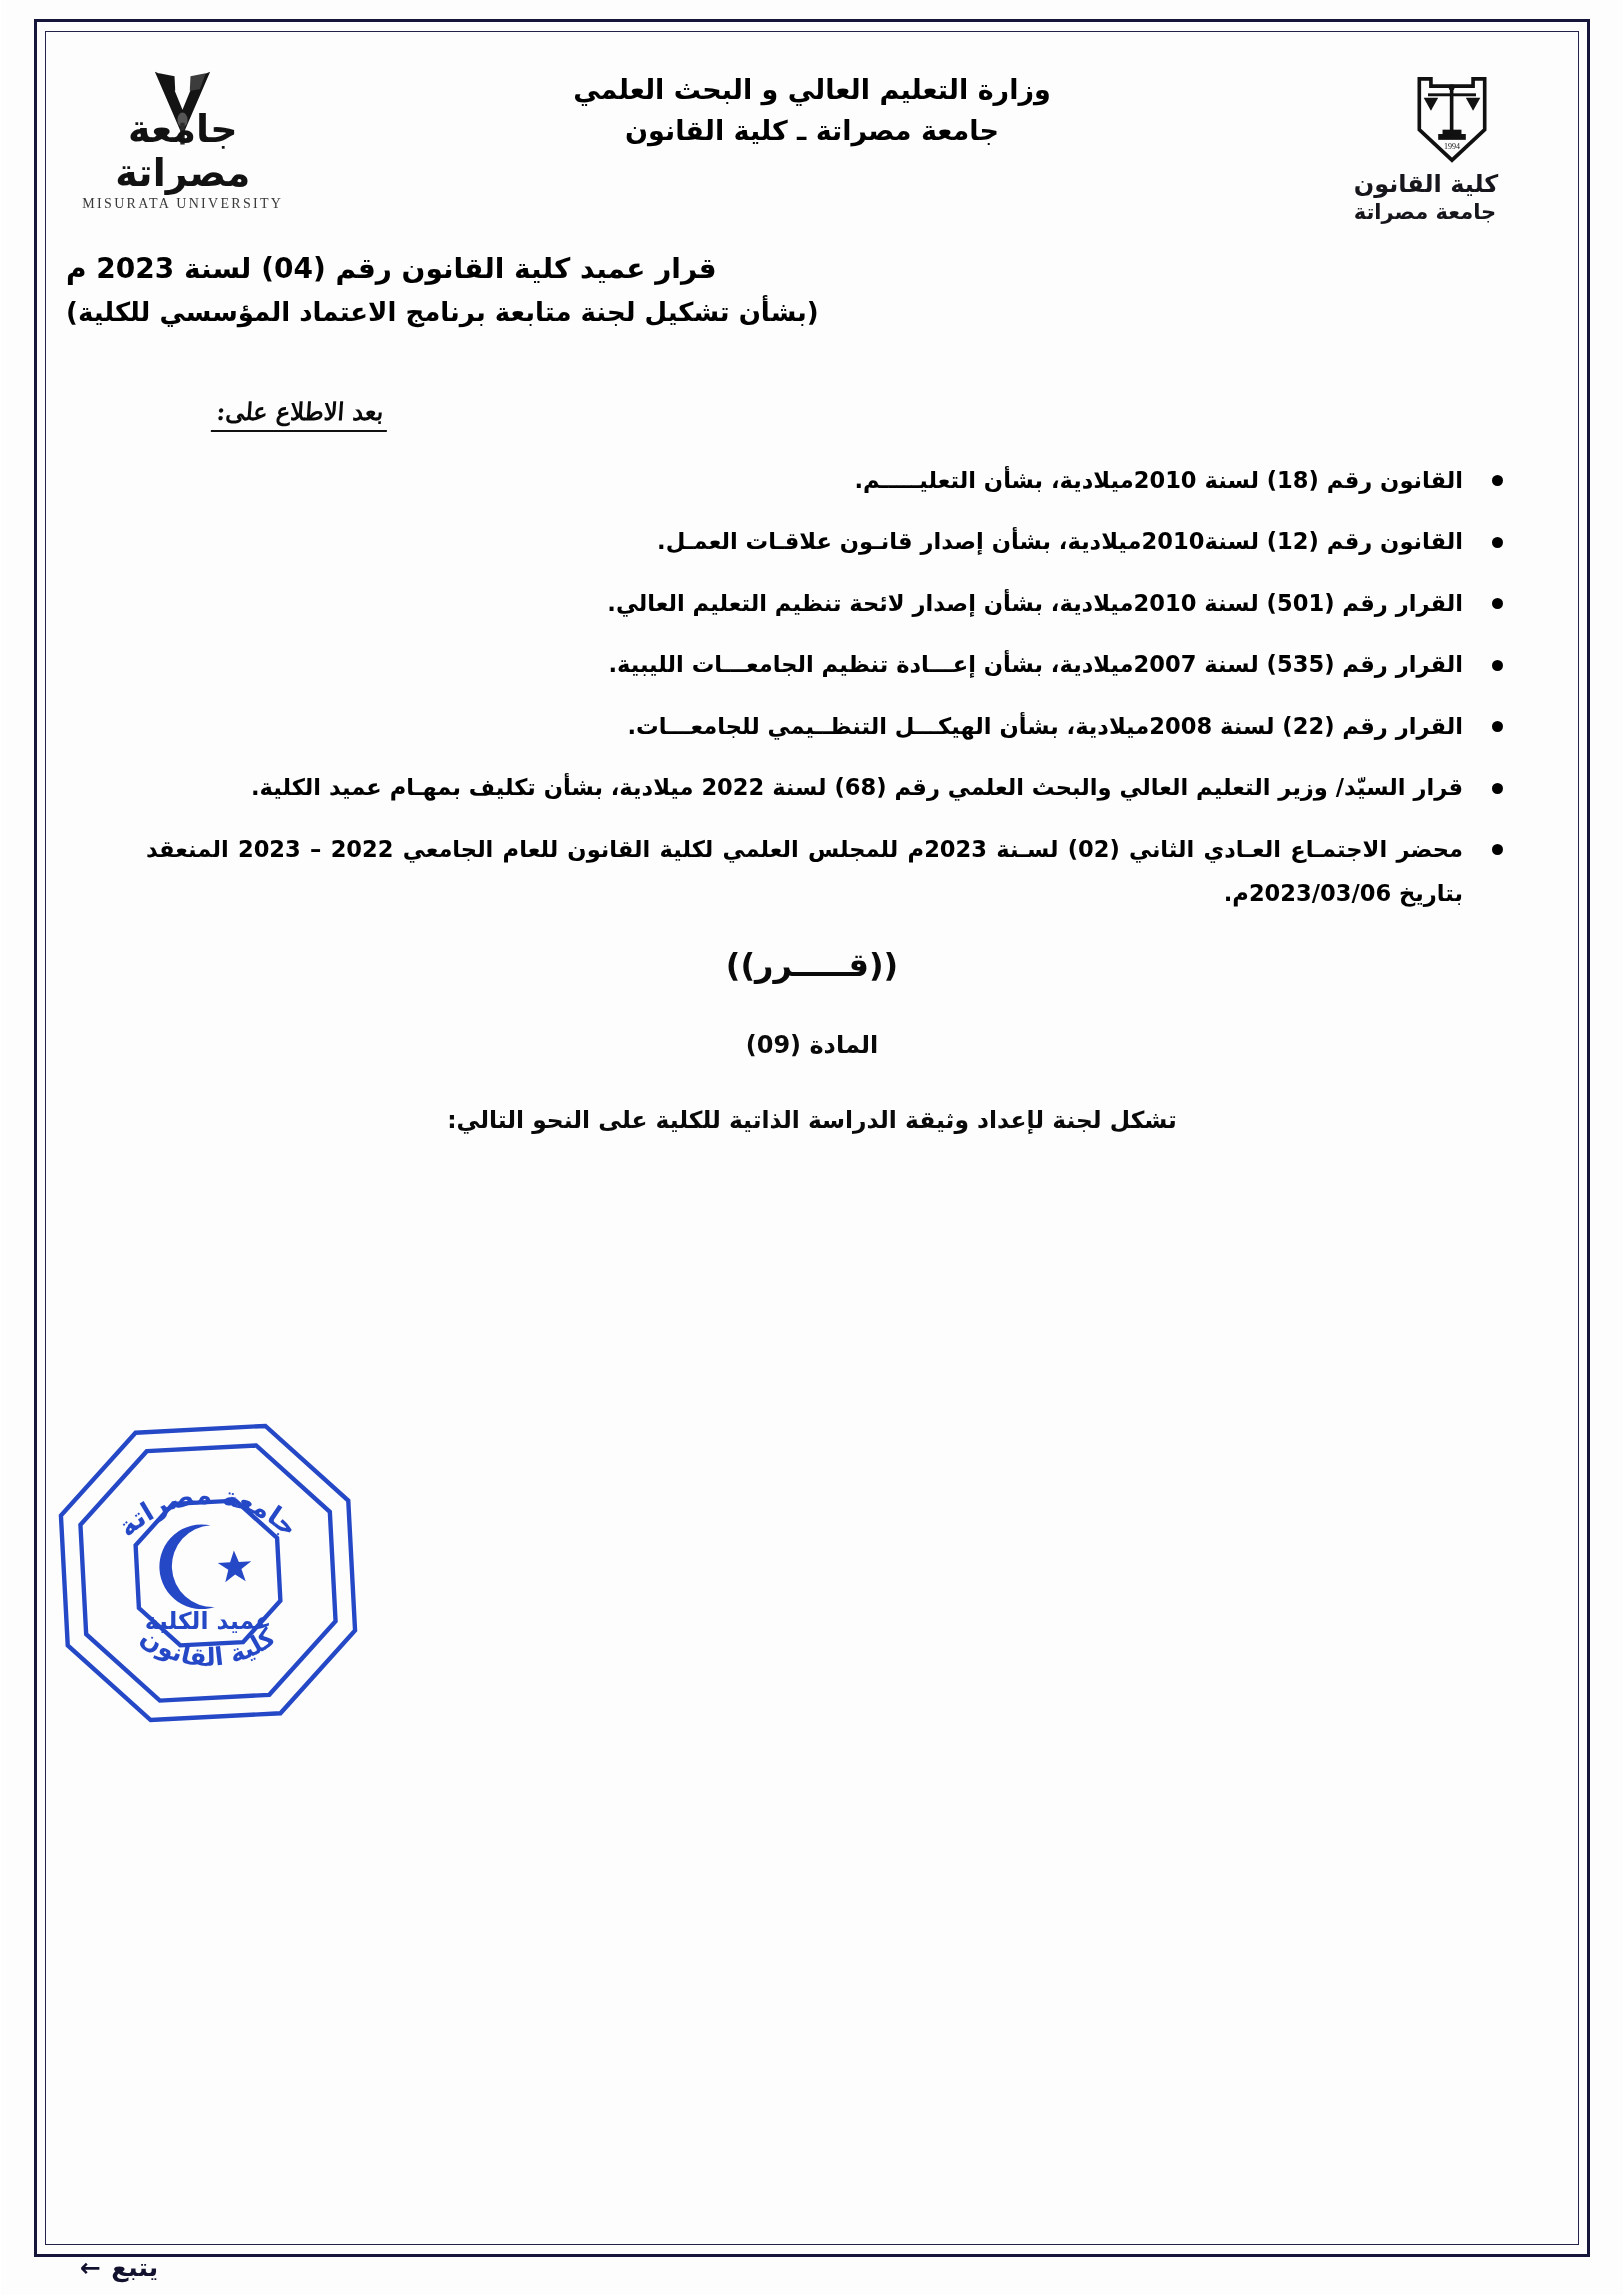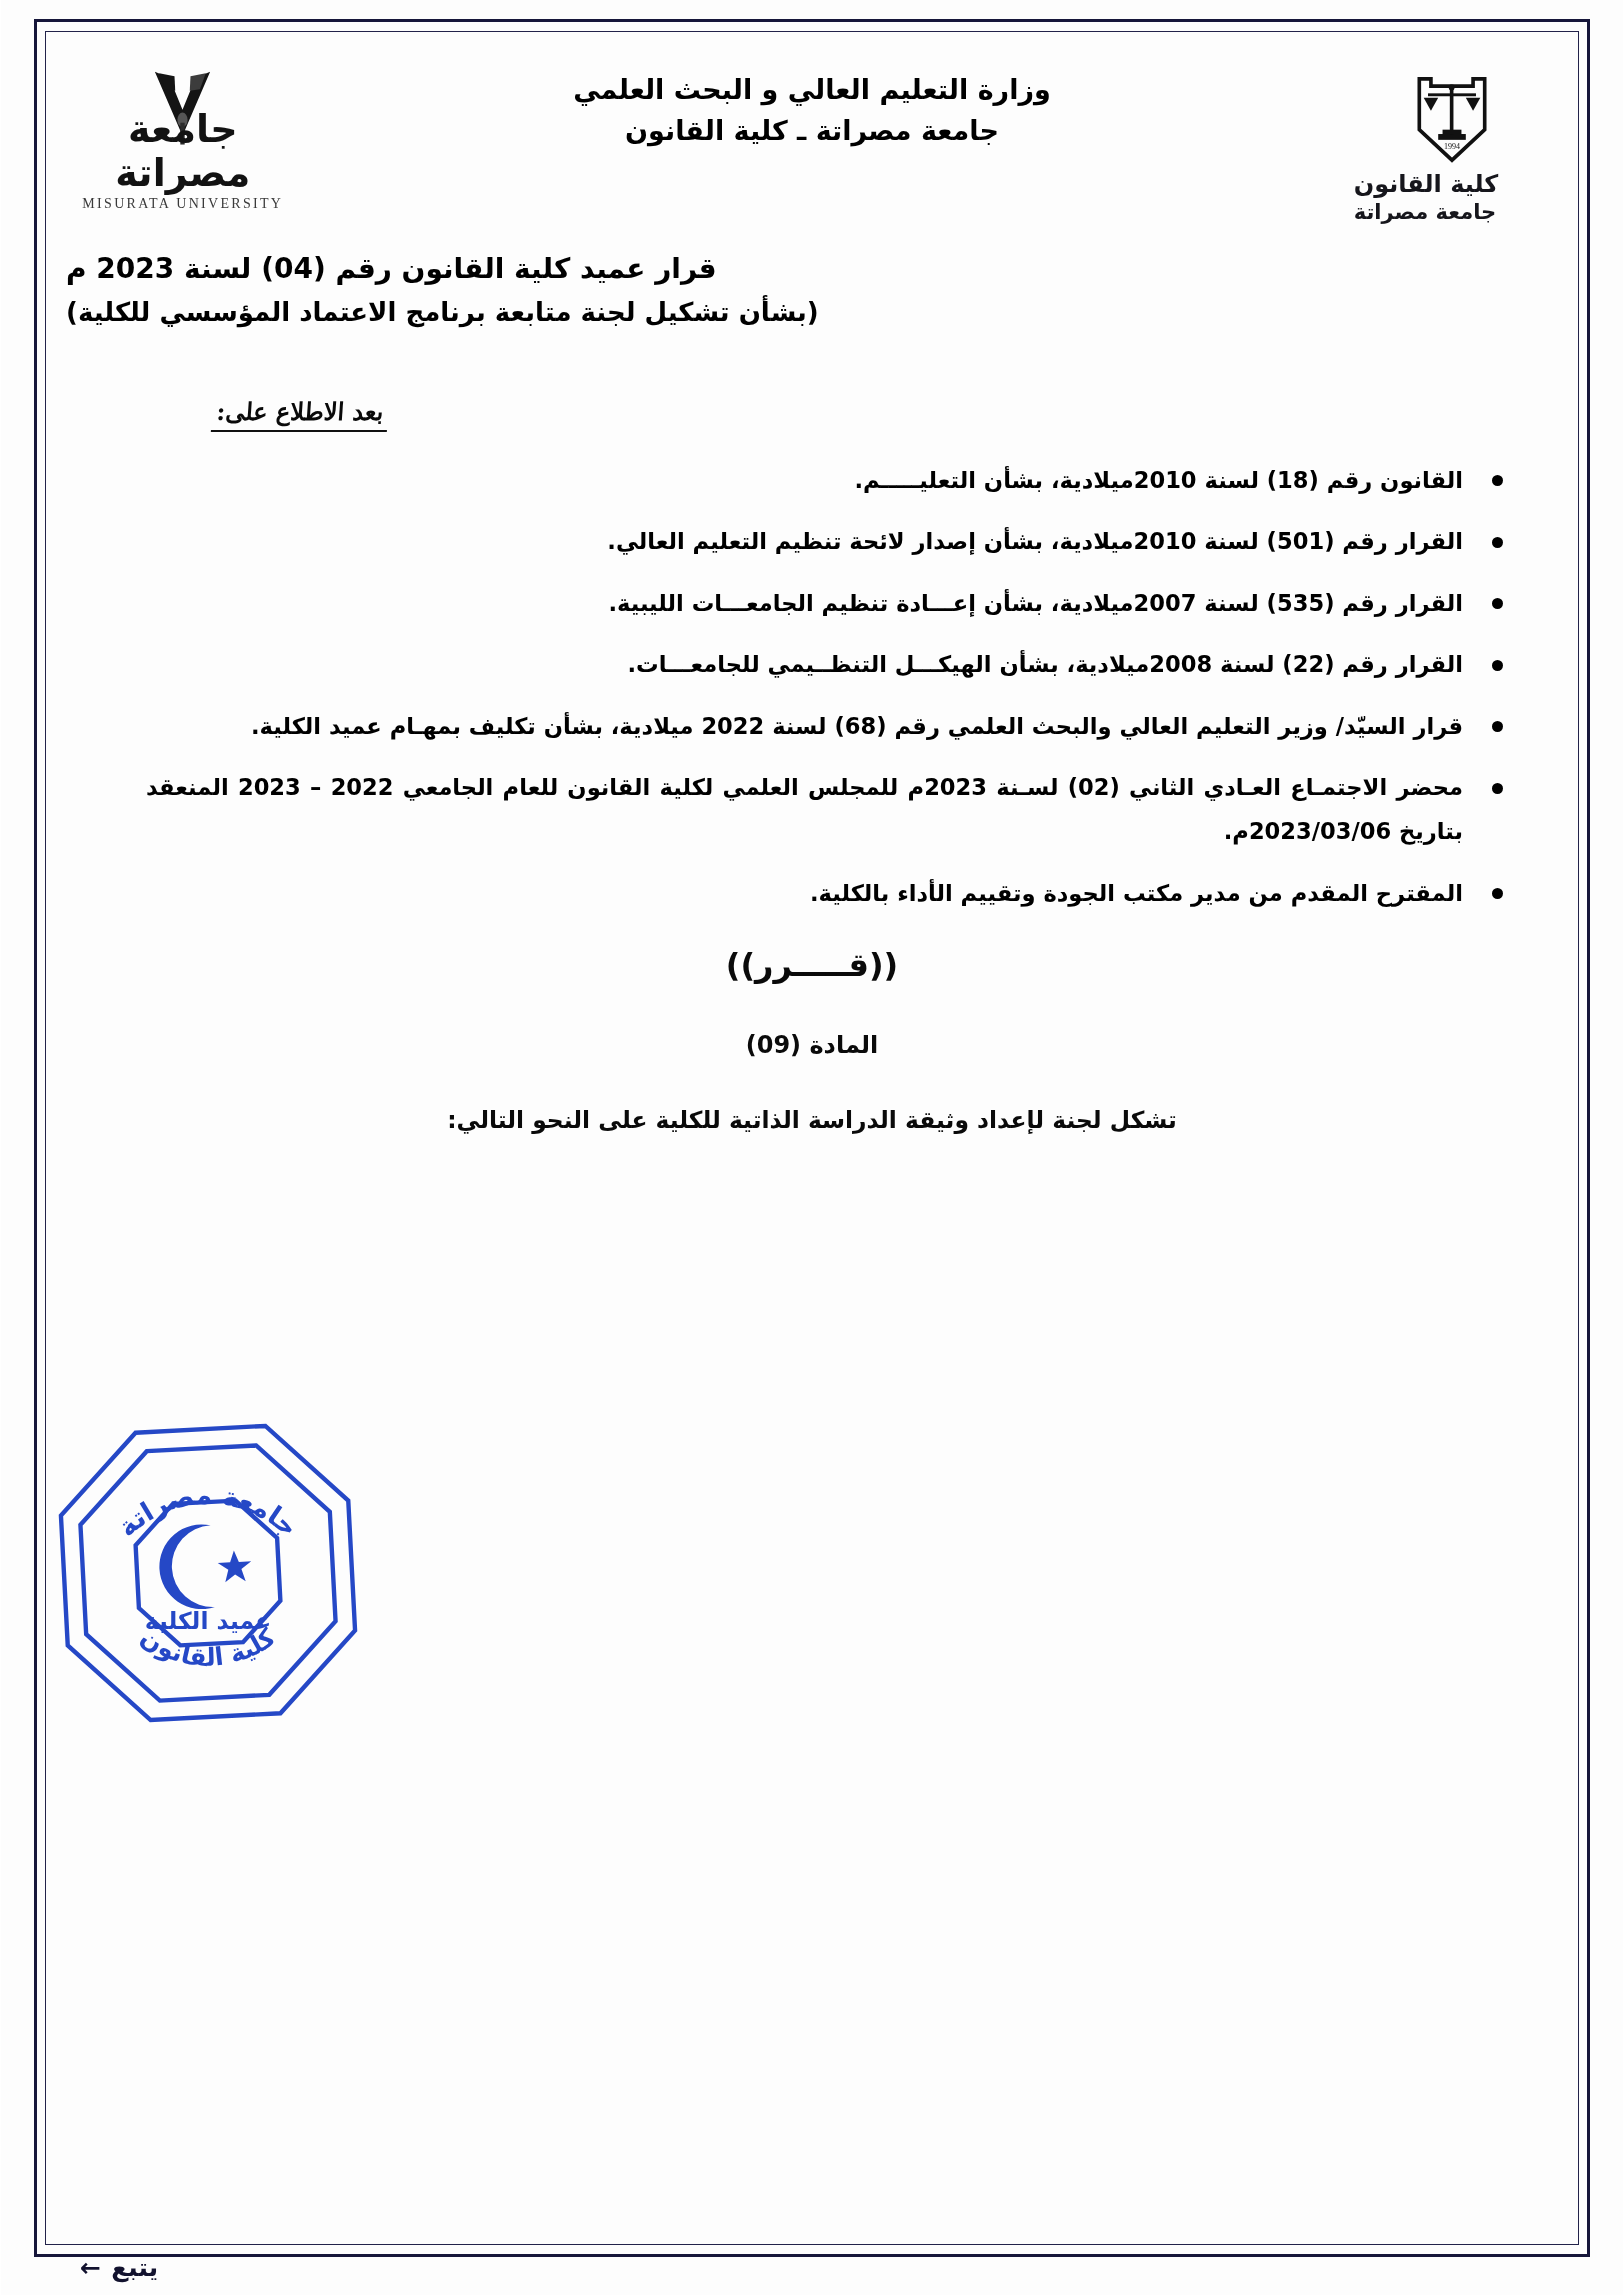--- a/index.html
+++ b/index.html
@@ -299,26 +299,26 @@
       <div class="title-line">قرار عميد كلية القانون رقم (04) لسنة 2023 م</div>
       <div class="title-line second">(بشأن تشكيل لجنة متابعة برنامج الاعتماد المؤسسي للكلية)</div>
     </div>
 
     <div class="preamble">
       <span class="preamble-text">بعد الاطلاع على:</span>
     </div>
 
     <ul class="clauses">
       <li>القانون رقم (18) لسنة 2010ميلادية، بشأن التعليـــــم.</li>
+      <li>القانون رقم (12) لسنة2010ميلادية، بشأن إصدار قانـون علاقـات العمـل.</li>
       <li>القرار رقم (501) لسنة 2010ميلادية، بشأن إصدار لائحة تنظيم التعليم العالي.</li>
       <li>القرار رقم (535) لسنة 2007ميلادية، بشأن إعـــادة تنظيم الجامعـــات الليبية.</li>
       <li>القرار رقم (22) لسنة 2008ميلادية، بشأن الهيكـــل التنظــيمي للجامعـــات.</li>
       <li class="wide">قرار السيّد/ وزير التعليم العالي والبحث العلمي رقم (68) لسنة 2022 ميلادية، بشأن تكليف بمهـام عميد الكلية.</li>
       <li class="wide">محضر الاجتمـاع العـادي الثاني (02) لسـنة 2023م للمجلس العلمي لكلية القانون للعام الجامعي 2022 – 2023 المنعقد بتاريخ 2023/03/06م.</li>
-      <li>المقترح المقدم من مدير مكتب الجودة وتقييم الأداء بالكلية.</li>
     </ul>
 
     <div class="qarrar">
       <span class="qarrar-text">((قـــــرر))</span>
     </div>
 
     <div class="article-head">المادة (09)</div>
 
     <div class="article-body">تشكل لجنة لإعداد وثيقة الدراسة الذاتية للكلية على النحو التالي:</div>
 

